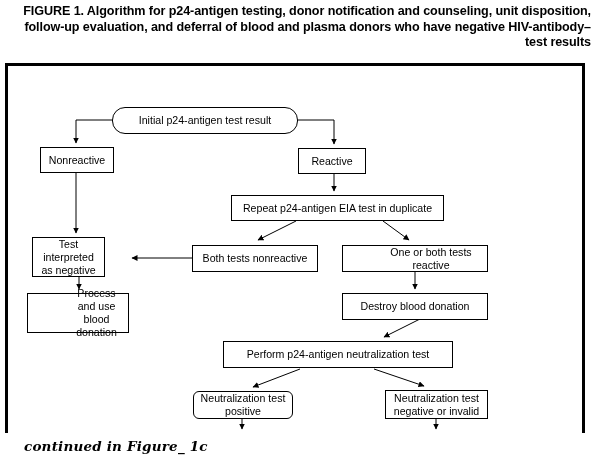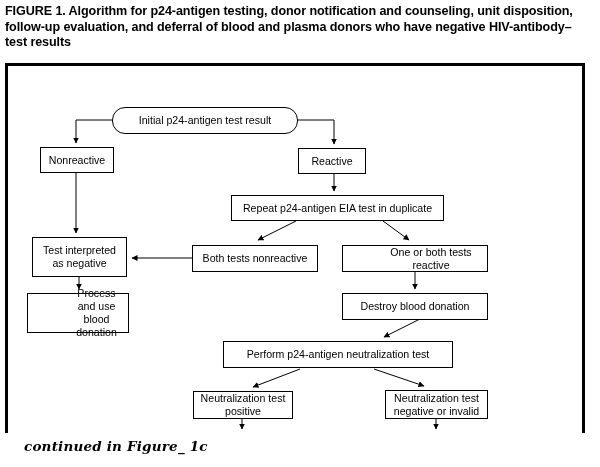--- a/index.html
+++ b/index.html
@@ -18,20 +18,21 @@
   }
   .figure-title {
     position: absolute;
     left: 5px;
     top: 4px;
     width: 586px;
     font-weight: bold;
     font-size: 12.6px;
     line-height: 15.5px;
     letter-spacing: -0.1px;
+    text-align: right;
   }
   .frame {
     position: absolute;
     left: 5px;
     top: 63px;
     width: 580px;
     height: 370px;
     border-top: 3px solid #000;
     border-left: 3px solid #000;
     border-right: 3px solid #000;
@@ -105,31 +106,31 @@
   </svg>
 
   <div class="node" style="left:112px; top:107px; width:186px; height:27px;border-radius:13px;">Initial p24-antigen test result</div>
 
   <div class="node" style="left:40px; top:147px; width:74px; height:26px;text-align:right;">Nonreactive</div>
 
   <div class="node" style="left:298px; top:148px; width:68px; height:26px;">Reactive</div>
 
   <div class="node" style="left:231px; top:195px; width:213px; height:26px;">Repeat p24-antigen EIA test in duplicate</div>
 
-  <div class="node" style="left:32px; top:237px; width:95px; height:40px;">Test interpreted as negative</div>
+  <div class="node" style="left:32px; top:237px; width:73px; height:40px;">Test interpreted as negative</div>
 
   <div class="node" style="left:192px; top:245px; width:126px; height:27px;">Both tests nonreactive</div>
 
   <div class="node" style="left:342px; top:245px; width:146px; height:27px;padding-left:36px;">One or both tests reactive</div>
 
   <div class="node" style="left:27px; top:293px; width:102px; height:40px;padding-left:41px;">Process and use blood donation</div>
 
   <div class="node" style="left:342px; top:293px; width:146px; height:27px;">Destroy blood donation</div>
 
   <div class="node" style="left:223px; top:341px; width:230px; height:27px;">Perform p24-antigen neutralization test</div>
 
-  <div class="node" style="left:193px; top:391px; width:100px; height:28px;">Neutralization test positive</div>
+  <div class="node" style="left:193px; top:391px; width:100px; height:28px;border-radius:6px;">Neutralization test positive</div>
 
   <div class="node" style="left:385px; top:390px; width:103px; height:29px;">Neutralization test negative or invalid</div>
 
   <div class="continuation-note">continued in Figure_ 1c</div>
 
 </div>
 
 </body></html>

